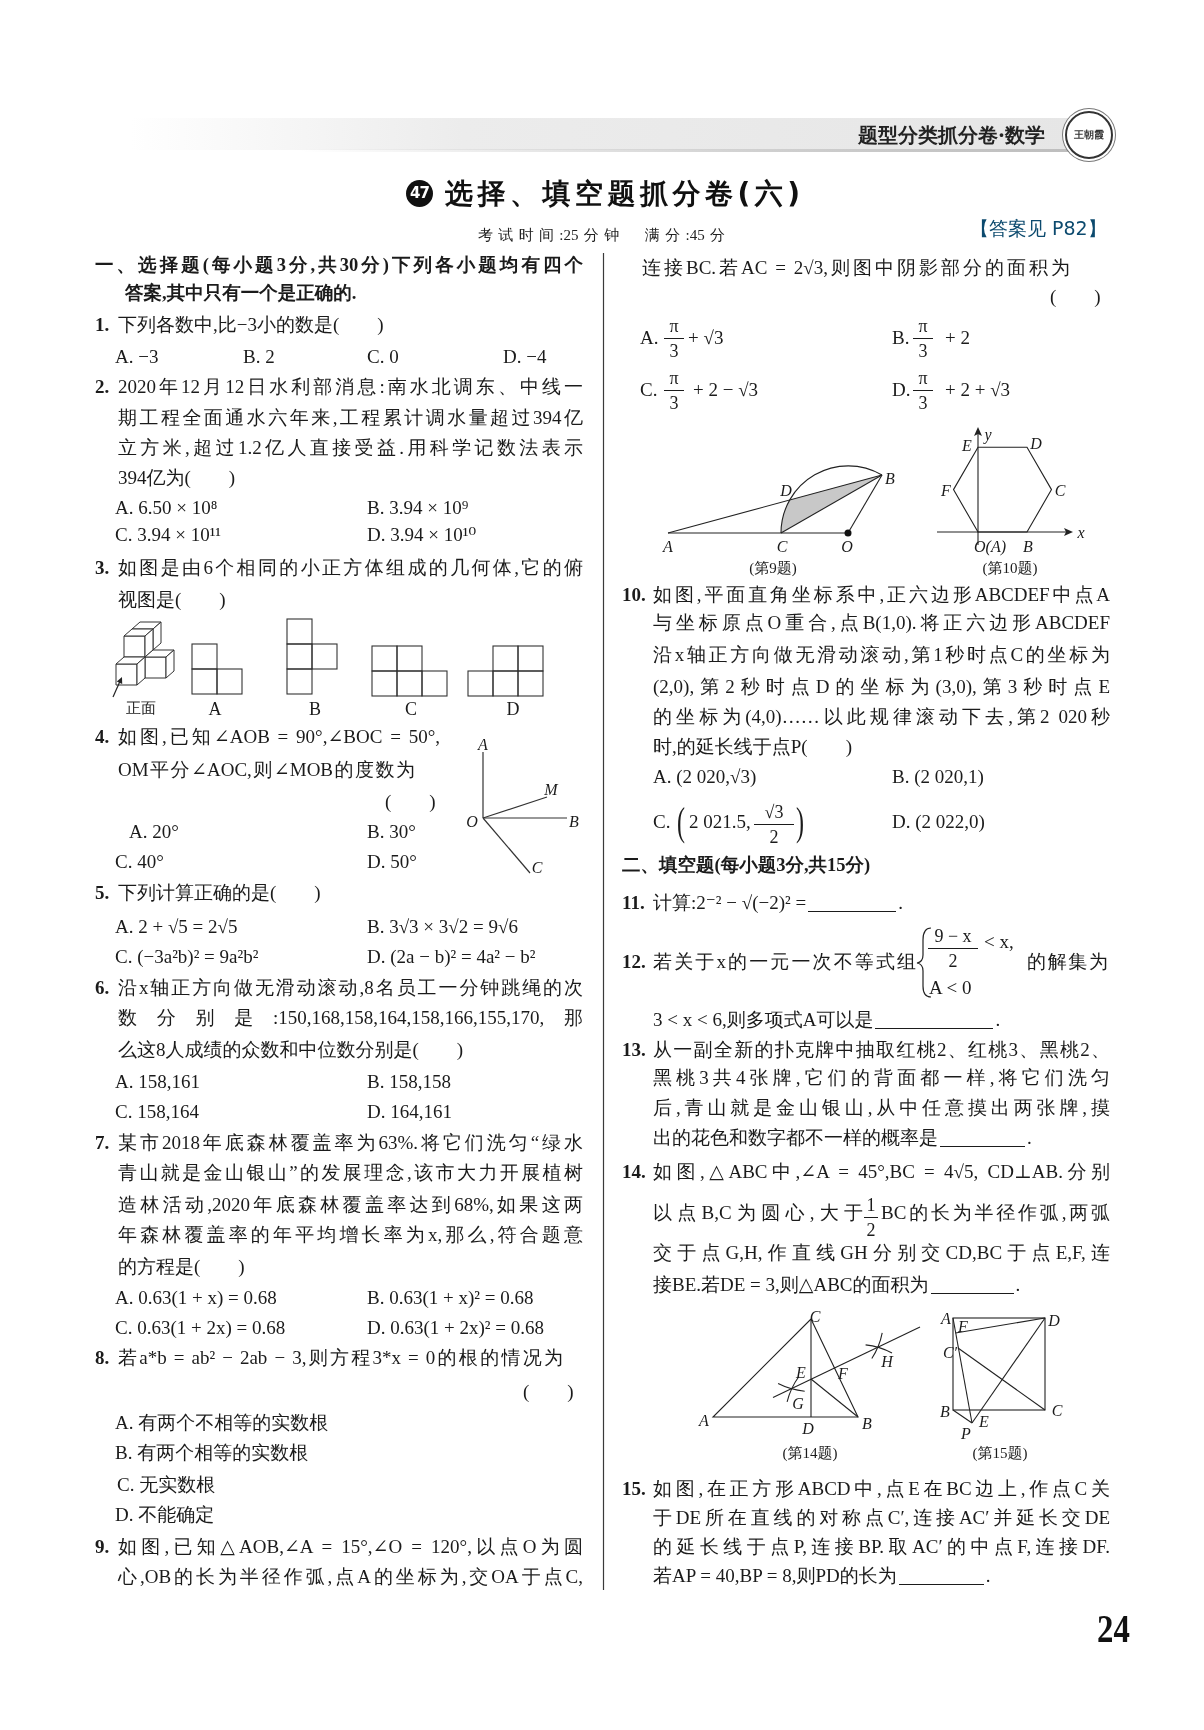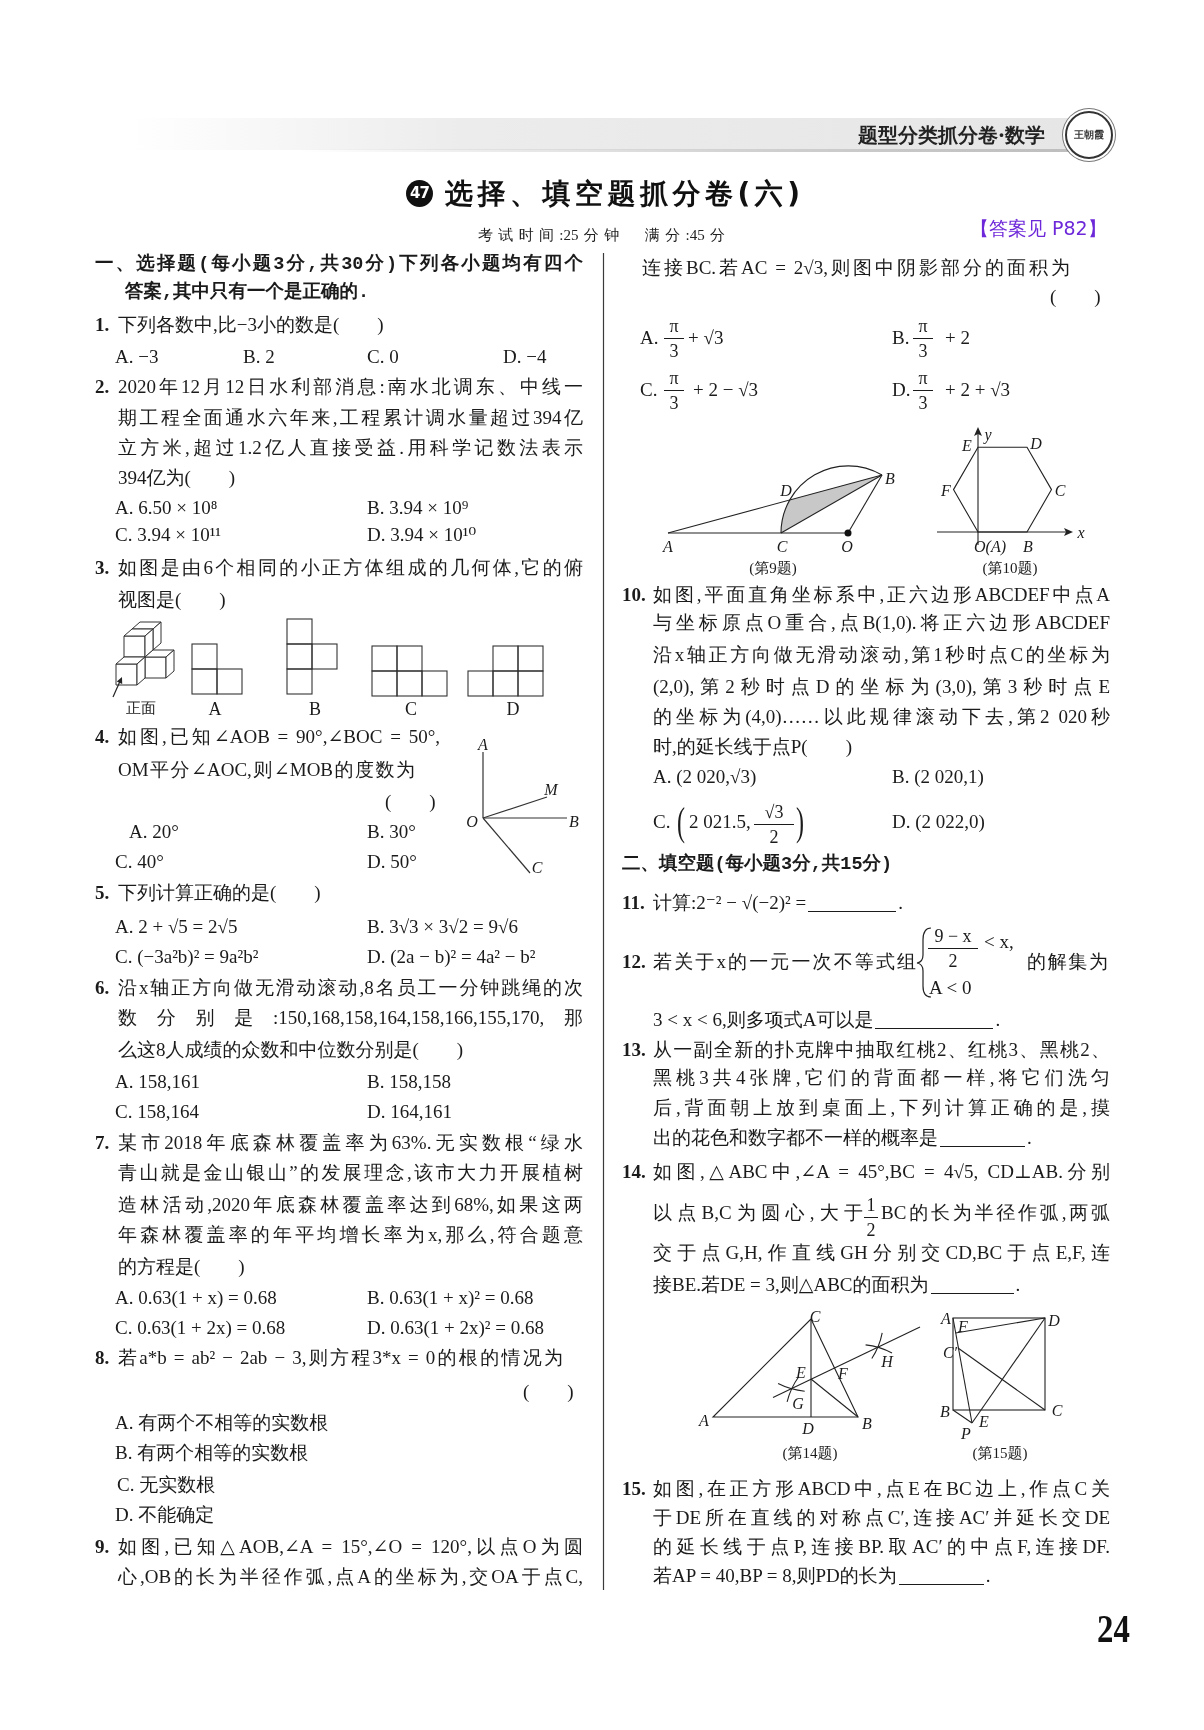--- a/index.html
+++ b/index.html
@@ -1,40 +1,40 @@
 <!DOCTYPE html>
 <html><head>
 <meta charset="utf-8">
 <style>
 *{margin:0;padding:0;box-sizing:border-box}
 html,body{width:1204px;height:1730px;background:#fff;overflow:hidden}
 body{position:relative;font-family:"Liberation Serif","DejaVu Serif",serif;color:#1b1b1b}
 .t{position:absolute;font-size:19px;line-height:24px;height:24px;white-space:nowrap}
 .j{text-align:justify;text-align-last:justify}
 .n{font-weight:bold;font-family:"Liberation Serif","DejaVu Serif",serif}
-.h{font-family:Liberation Mono, monospace;font-weight:bold;font-size:18.5px}
+.h{font-family:Liberation Serif, serif;font-weight:bold;font-size:18.5px}
 .LN{left:95px}
 .L{left:118px;width:465px}
 .RN{left:622px}
 .R{left:653px;width:457px}
 .frac{position:absolute;text-align:center;font-size:18px;line-height:24px}
 .fn,.fd{height:24px;white-space:nowrap}
 .fb{height:0;border-top:1.2px solid #1b1b1b}
 .blank{display:inline-block;border-bottom:1.3px solid #1b1b1b;height:18px;margin:0 2px;vertical-align:-3px}
 .paren{position:absolute;font-size:40px;line-height:50px;height:50px;transform:scaleX(0.6);transform-origin:left center}
 
 .hdr-bar{position:absolute;left:130px;top:118px;width:950px;height:32px;background:linear-gradient(to right,rgba(232,232,232,0) 0%,#ececec 35%,#e6e6e6 100%)}
 .hdr-shadow{position:absolute;left:300px;top:149px;width:780px;height:3px;background:linear-gradient(to right,rgba(200,200,200,0) 0%,#cfcfcf 60%,#bdbdbd 100%)}
 .hdr-title{position:absolute;left:850px;top:121px;width:195px;height:28px;line-height:28px;font-size:20px;font-weight:bold;text-align:right;white-space:nowrap;color:#222;font-family:"DejaVu Serif","Liberation Serif",serif}
 .logo{position:absolute;left:1065px;top:111px;width:48px;height:48px;border-radius:50%;border:2.5px solid #333;background:#fff;box-shadow:0 0 0 2px #fff,0 0 0 3px #777;display:flex;align-items:center;justify-content:center}
 .logo span{font-size:10px;font-weight:bold;color:#333;white-space:nowrap;font-family:"DejaVu Serif",serif}
 .title-num{position:absolute;left:406px;top:180px;width:27px;height:27px;border-radius:50%;background:#111;color:#fff;font-weight:bold;font-size:15px;line-height:27px;text-align:center;font-family:"DejaVu Sans","Liberation Sans",sans-serif;letter-spacing:-1px}
 .title-text{position:absolute;left:445px;top:177px;width:355px;height:34px;line-height:34px;font-size:28px;font-weight:bold;white-space:nowrap;text-align:justify;text-align-last:justify;font-family:"DejaVu Sans","Liberation Sans",sans-serif;color:#111}
 .exam-info{position:absolute;left:478px;top:225px;width:247px;height:20px;line-height:20px;font-size:15px;white-space:nowrap;text-align:justify;text-align-last:justify;color:#222}
-.answer-ref{position:absolute;left:970px;top:216px;height:24px;line-height:24px;font-size:19px;white-space:nowrap;color:#6d28d9;font-family:"DejaVu Sans","Liberation Sans",sans-serif}
+.answer-ref{position:absolute;left:970px;top:216px;height:24px;line-height:24px;font-size:19px;white-space:nowrap;color:#0c4a6e;font-family:"DejaVu Sans","Liberation Sans",sans-serif}
 .pagenum{position:absolute;left:1097px;top:1608px;height:42px;line-height:42px;font-size:40px;font-weight:bold;color:#111;transform:scaleX(0.82);transform-origin:left center;font-family:"Liberation Serif","DejaVu Serif",serif}
 
 svg.figs{position:absolute;left:0;top:0;pointer-events:none}
 .lbl{font-family:"Liberation Serif","DejaVu Serif",serif;font-style:italic;font-size:16px;fill:#1b1b1b}
 .lblu{font-family:"Liberation Serif","DejaVu Serif",serif;font-size:18px;fill:#1b1b1b}
 .cap{font-family:"Liberation Serif","DejaVu Serif",serif;font-size:15px;fill:#1b1b1b}
 </style>
 </head>
 <body>
 
@@ -107,21 +107,21 @@
     <div class="t L j" style="top:1006px">数分别是:150,168,158,164,158,166,155,170,那</div>
     <div class="t L" style="top:1038px">么这8人成绩的众数和中位数分别是(　　)</div>
     <div class="t" style="left:115px;top:1070px">A. 158,161</div>
     <div class="t" style="left:367px;top:1070px">B. 158,158</div>
     <div class="t" style="left:115px;top:1100px">C. 158,164</div>
     <div class="t" style="left:367px;top:1100px">D. 164,161</div>
   </div>
 
   <div>
     <div class="t n LN" style="top:1131px">7.</div>
-    <div class="t L j" style="top:1131px">某市2018年底森林覆盖率为63%.无实数根“绿水</div>
+    <div class="t L j" style="top:1131px">某市2018年底森林覆盖率为63%.将它们洗匀“绿水</div>
     <div class="t L j" style="top:1161px">青山就是金山银山”的发展理念,该市大力开展植树</div>
     <div class="t L j" style="top:1193px">造林活动,2020年底森林覆盖率达到68%,如果这两</div>
     <div class="t L j" style="top:1223px">年森林覆盖率的年平均增长率为x,那么,符合题意</div>
     <div class="t L" style="top:1255px">的方程是(　　)</div>
     <div class="t" style="left:115px;top:1286px">A. 0.63(1 + x) = 0.68</div>
     <div class="t" style="left:367px;top:1286px">B. 0.63(1 + x)² = 0.68</div>
     <div class="t" style="left:115px;top:1316px">C. 0.63(1 + 2x) = 0.68</div>
     <div class="t" style="left:367px;top:1316px">D. 0.63(1 + 2x)² = 0.68</div>
   </div>
 
@@ -222,21 +222,21 @@
     <div class="t" style="left:984px;top:930px">&lt; x,</div>
     <div class="t" style="left:929px;top:976px">A &lt; 0</div>
     <div class="t j" style="left:1027px;top:950px;width:81px">的解集为</div>
     <div class="t" style="left:653px;top:1008px"><span>3 &lt; x &lt; 6,则多项式A可以是</span><span class="blank" style="width:118px"></span><span>.</span></div>
   </div>
 
   <div>
     <div class="t n RN" style="top:1038px">13.</div>
     <div class="t R j" style="top:1038px">从一副全新的扑克牌中抽取红桃2、红桃3、黑桃2、</div>
     <div class="t R j" style="top:1066px">黑桃3共4张牌,它们的背面都一样,将它们洗匀</div>
-    <div class="t R j" style="top:1096px">后,背面朝上放到桌面上,下列计算正确的是,摸</div>
+    <div class="t R j" style="top:1096px">后,青山就是金山银山,从中任意摸出两张牌,摸</div>
     <div class="t" style="left:653px;top:1126px"><span>出的花色和数字都不一样的概率是</span><span class="blank" style="width:85px"></span><span>.</span></div>
   </div>
 
   <div>
     <div class="t n RN" style="top:1160px">14.</div>
     <div class="t R j" style="top:1160px">如图,△ABC中,∠A = 45°,BC = 4√5, CD⊥AB.分别</div>
     <div class="t j" style="left:653px;top:1201px;width:210px">以点B,C为圆心,大于</div>
     <div class="frac" style="left:864px;top:1193px;width:14px">
       <div class="fn">1</div>
       <div class="fb"></div>

